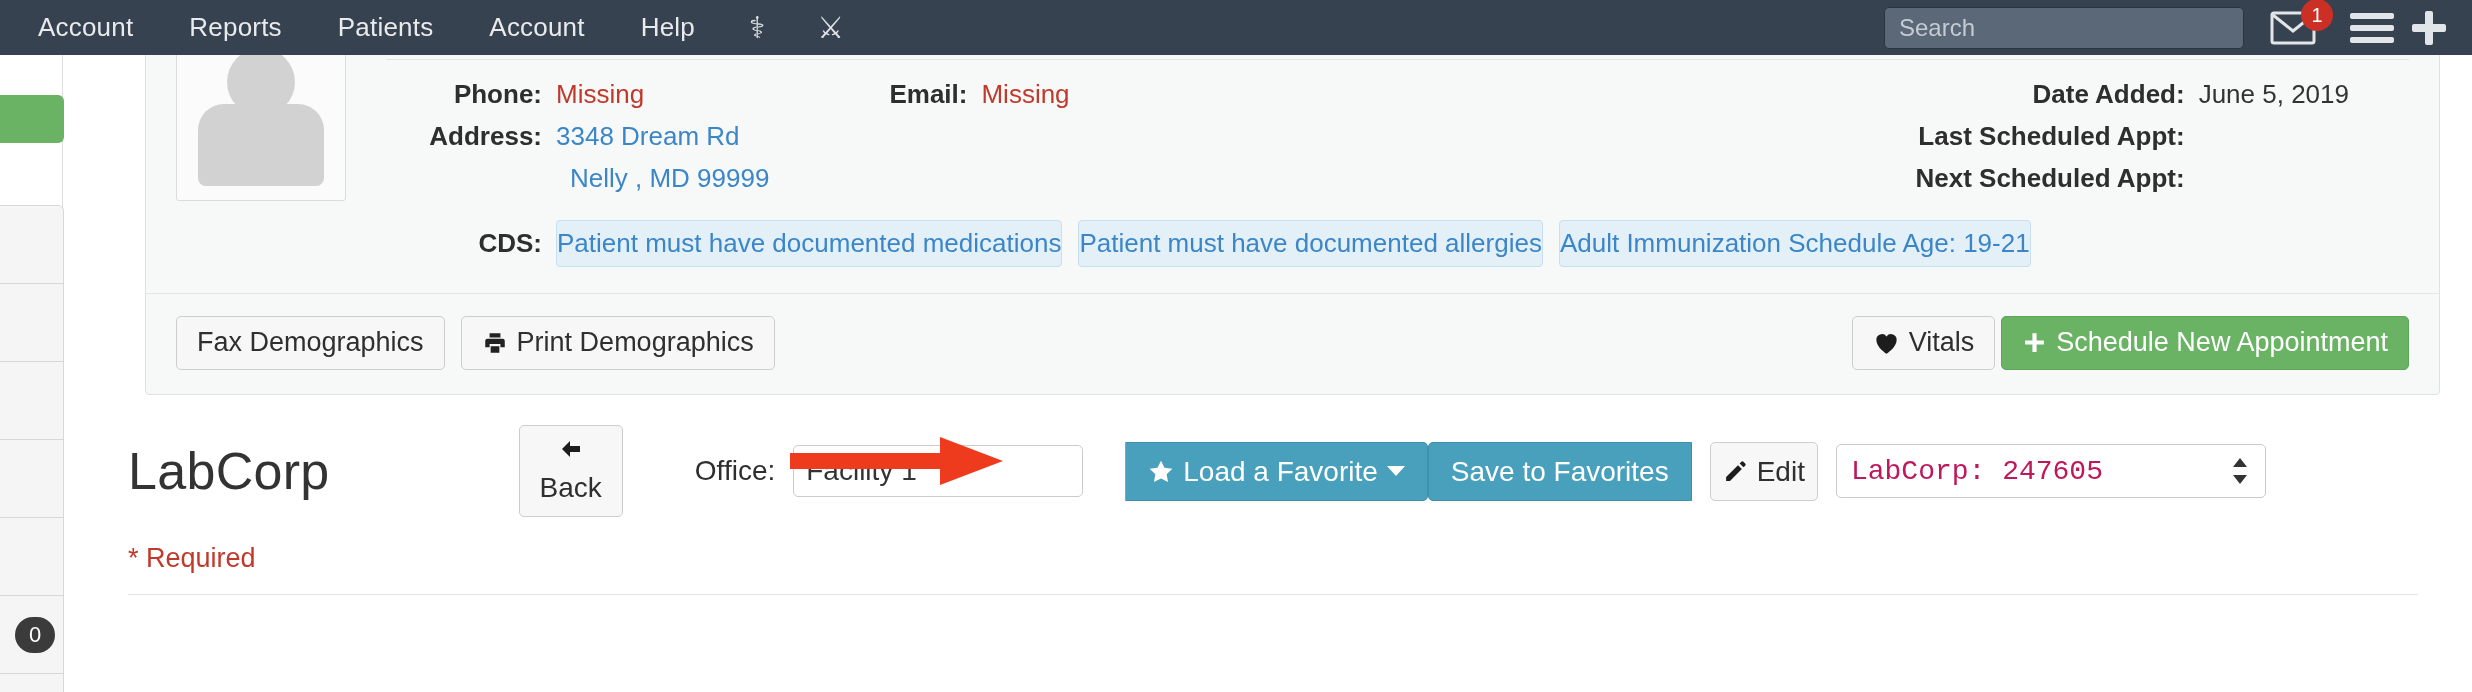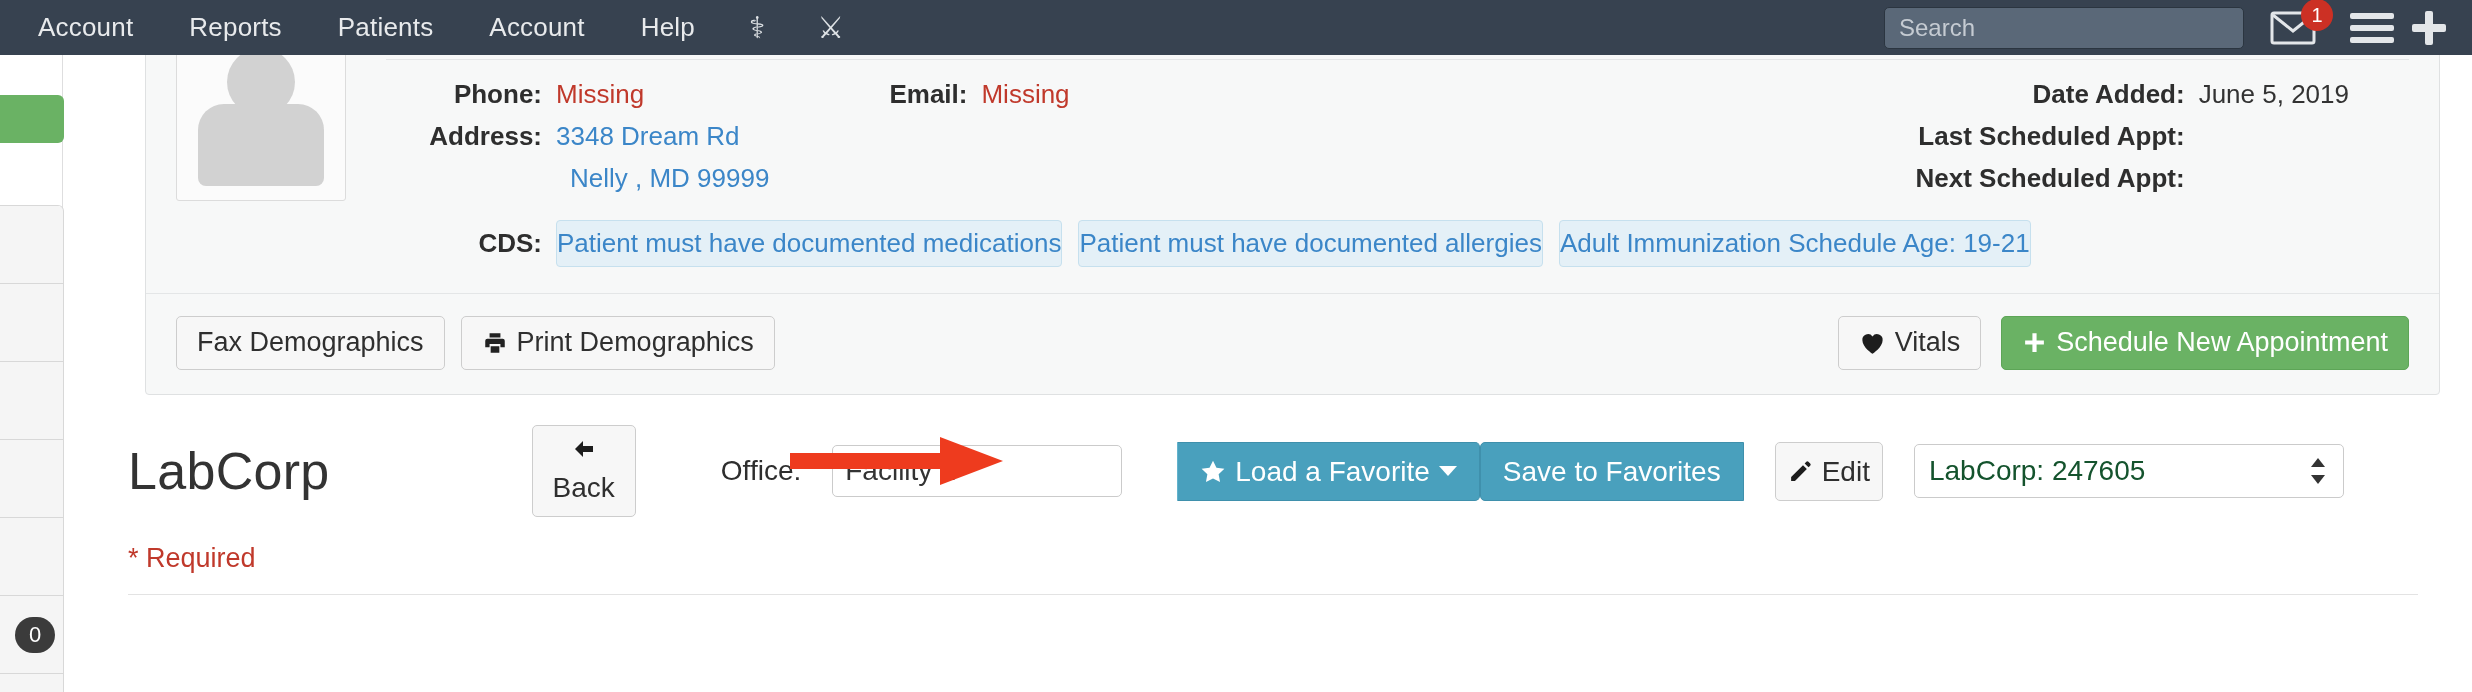--- a/index.html
+++ b/index.html
@@ -154,28 +154,28 @@
   }
   .btn {
     font-family: "Liberation Sans", sans-serif;
     font-size: 27px; border-radius: 5px; cursor: pointer;
     padding: 9px 20px; white-space: nowrap; line-height: 1.25;
     display: inline-flex; align-items: center; gap: 9px;
   }
   .btn-default { background: #f7f7f7; border: 1px solid #cdcdcd; color: #2f2f2f; }
   .btn-green { background: #6ab264; border: 1px solid #5da557; color: #fff; }
   .btn-group-left { display: flex; gap: 16px; }
-  .btn-group-right { margin-left: auto; display: flex; gap: 20px; align-items: center; }
+  .btn-group-right { margin-left: auto; display: flex; gap: 6px; align-items: center; }
 
   
   .lab-section {
     position: absolute; left: 128px; top: 425px;
     width: 2322px;
   }
-  .lab-head { display: flex; align-items: center; gap: 17px; }
+  .lab-head { display: flex; align-items: center; gap: 4px; }
   .lab-title { font-size: 52px; color: #333; font-weight: normal; letter-spacing: .3px; }
   .btn-back { margin-left: 185px; padding: 11px 20px; font-size: 28px; flex-direction: column; }
   .office-label { margin-left: 68px; font-size: 28px; color: #2e2e2e; }
   .office-input {
     margin-left: 14px; width: 290px; height: 52px;
     border: 1px solid #cbcbcb; border-radius: 5px; background: #fff;
     font-size: 28px; color: #333; padding: 0 12px; outline: none;
     font-family: "Liberation Sans", sans-serif;
   }
   .arrow-annot {
@@ -186,22 +186,22 @@
   .btn-info {
     background: #49a0bd; border: 1px solid #3f90ac; color: #fff;
     font-size: 28px; padding: 11px 22px;
   }
   .btn-info.left  { border-radius: 5px 0 0 5px; border-right-color: #3f90ac; }
   .btn-info.right { border-radius: 0 5px 5px 0; border-left: 1px solid #63b3cd; }
   .btn-edit { margin-left: 14px; padding: 11px 12px; font-size: 28px; }
   .lab-select {
     margin-left: 14px; width: 430px; height: 54px;
     border: 1px solid #cbcbcb; border-radius: 5px; background: #fff;
-    font-size: 28px; color: #14532d; padding: 0 14px;
-    display: flex; align-items: center; cursor: pointer; position: relative;
+    font-size: 28px; color: #be185d; padding: 0 14px;
+    display: flex; align-items: center; cursor: pointer; position: relative; font-family: Liberation Mono, monospace;
   }
   .lab-select .spinner { position: absolute; right: 16px; top: 50%; transform: translateY(-50%); }
 
   .required-note {
     margin-top: 26px; color: #c0392b; font-size: 27px;
   }
   .billing-heading {
     margin-top: 44px; font-size: 42px; color: #333; font-weight: normal;
   }
   .billing-rule { margin-top: 20px; border-top: 1px solid #e3e3e3; width: 2290px; }

